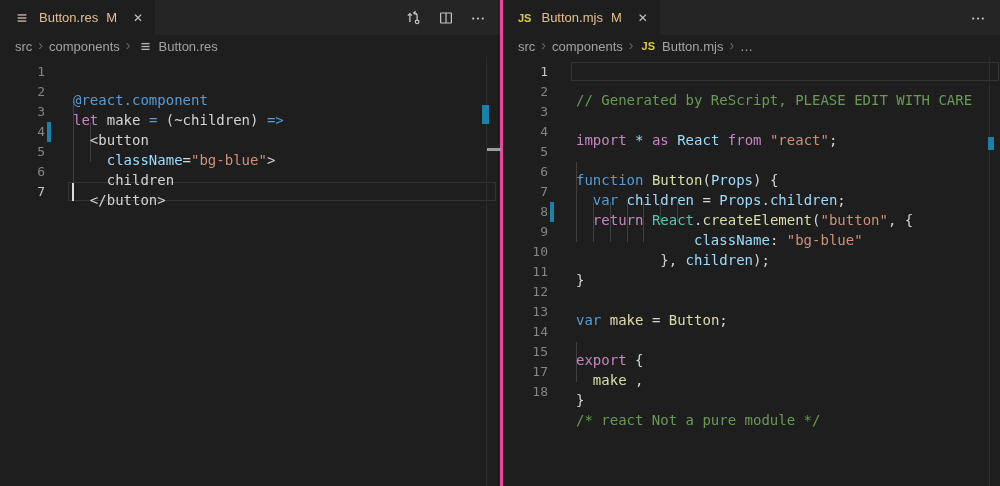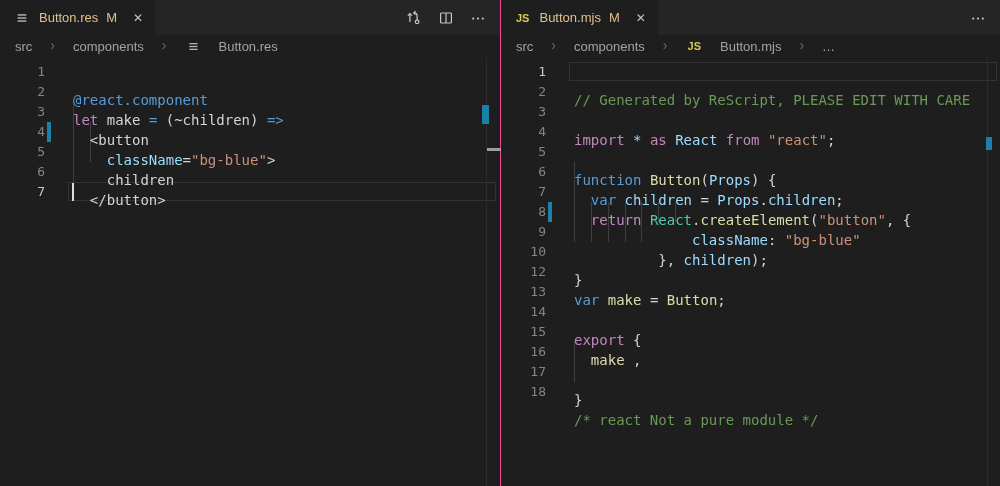--- a/index.html
+++ b/index.html
@@ -1,31 +1,31 @@
 <!DOCTYPE html>
 <html><head>
 <meta charset="utf-8">
 <style>
   html,body{margin:0;padding:0;background:#1e1e1e;width:1000px;height:486px;overflow:hidden;
     font-family:"Liberation Sans",sans-serif;-webkit-font-smoothing:antialiased;}
   .workbench{position:relative;width:912px;height:486px;background:#1e1e1e;}
   .pane{position:absolute;top:0;bottom:0;width:500px;background:#1e1e1e;}
   .pane.left{left:0;}
-  .pane.right{left:500px;border-left:1px solid #ec4899;box-sizing:border-box;}
+  .pane.right{left:500px;border-left:3px solid #ec4899;box-sizing:border-box;}
   
   .tabbar{position:relative;height:35px;background:#252526;display:flex;align-items:stretch;}
   .tab{display:flex;align-items:center;gap:6px;background:#1e1e1e;padding:0 10px 0 13px;height:35px;
        font-size:13px;color:#E2C08D;white-space:nowrap;cursor:pointer;}
   .tab .mod{margin-left:2px;color:#E2C08D;}
   .tab .close{margin-left:8px;color:#c5c5c5;font-size:12px;line-height:12px;padding:1px 2px;border-radius:3px;}
   .toolbar{position:absolute;right:14px;top:0;height:35px;display:flex;align-items:center;gap:15px;}
   .tbicon{width:17px;height:17px;display:flex;align-items:center;justify-content:center;color:#c5c5c5;cursor:pointer;}
   .tbicon svg{display:block;}
   
-  .breadcrumb{height:22px;display:flex;align-items:center;padding-left:15px;font-size:13px;color:#a3a3a3;gap:15px;background:#1e1e1e;}
+  .breadcrumb{height:22px;display:flex;align-items:center;padding-left:15px;font-size:13px;color:#a3a3a3;gap:3px;background:#1e1e1e;}
   .breadcrumb .sep{color:#6a6a6a;font-size:14px;margin:0 3px 2px 3px;}
   .breadcrumb .bc-item{cursor:pointer;}
   .bc-fileicon{display:flex;align-items:center;margin:0 4px 0 2px;}
   .js-badge{color:#D6CB4B;font-weight:bold;font-size:11px;letter-spacing:0px;margin:0 4px 0 2px;}
   
   .editor{position:absolute;top:57px;left:0;right:0;bottom:0;font-family:"DejaVu Sans Mono",monospace;
           font-size:14px;line-height:20px;}
   .lines{position:relative;padding-top:5px;z-index:2;}
   .line{display:flex;height:20px;position:relative;}
   .lnum{flex:0 0 45px;text-align:right;color:#858585;font-size:13px;line-height:20px;user-select:none;}
@@ -210,38 +210,38 @@
           </div>
           <div class="line">
             <span class="lnum">9</span>
             <span class="ltext"><span class="tk-plain">          }, </span><span class="tk-var">children</span><span class="tk-plain">);</span></span>
           </div>
           <div class="line">
             <span class="lnum">10</span>
             <span class="ltext"><span class="tk-plain">}</span></span>
           </div>
           <div class="line">
+            <span class="lnum">11</span>
+            <span class="ltext"></span>
+          </div>
+          <div class="line">
             <span class="lnum">12</span>
             <span class="ltext"><span class="tk-keyword2">var</span><span class="tk-plain"> </span><span class="tk-fn">make</span><span class="tk-plain"> = </span><span class="tk-fn">Button</span><span class="tk-plain">;</span></span>
           </div>
           <div class="line">
             <span class="lnum">13</span>
             <span class="ltext"></span>
           </div>
           <div class="line">
             <span class="lnum">14</span>
             <span class="ltext"><span class="tk-keyword">export</span><span class="tk-plain"> {</span></span>
           </div>
           <div class="line">
             <span class="lnum">15</span>
             <span class="ltext"><span class="tk-plain">  </span><span class="tk-fn">make</span><span class="tk-plain"> ,</span></span>
-          </div>
-          <div class="line">
-            <span class="lnum">16</span>
-            <span class="ltext"></span>
           </div>
           <div class="line">
             <span class="lnum">17</span>
             <span class="ltext"><span class="tk-plain">}</span></span>
           </div>
           <div class="line">
             <span class="lnum">18</span>
             <span class="ltext"><span class="tk-comment">/* react Not a pure module */</span></span>
           </div>
         </div>

